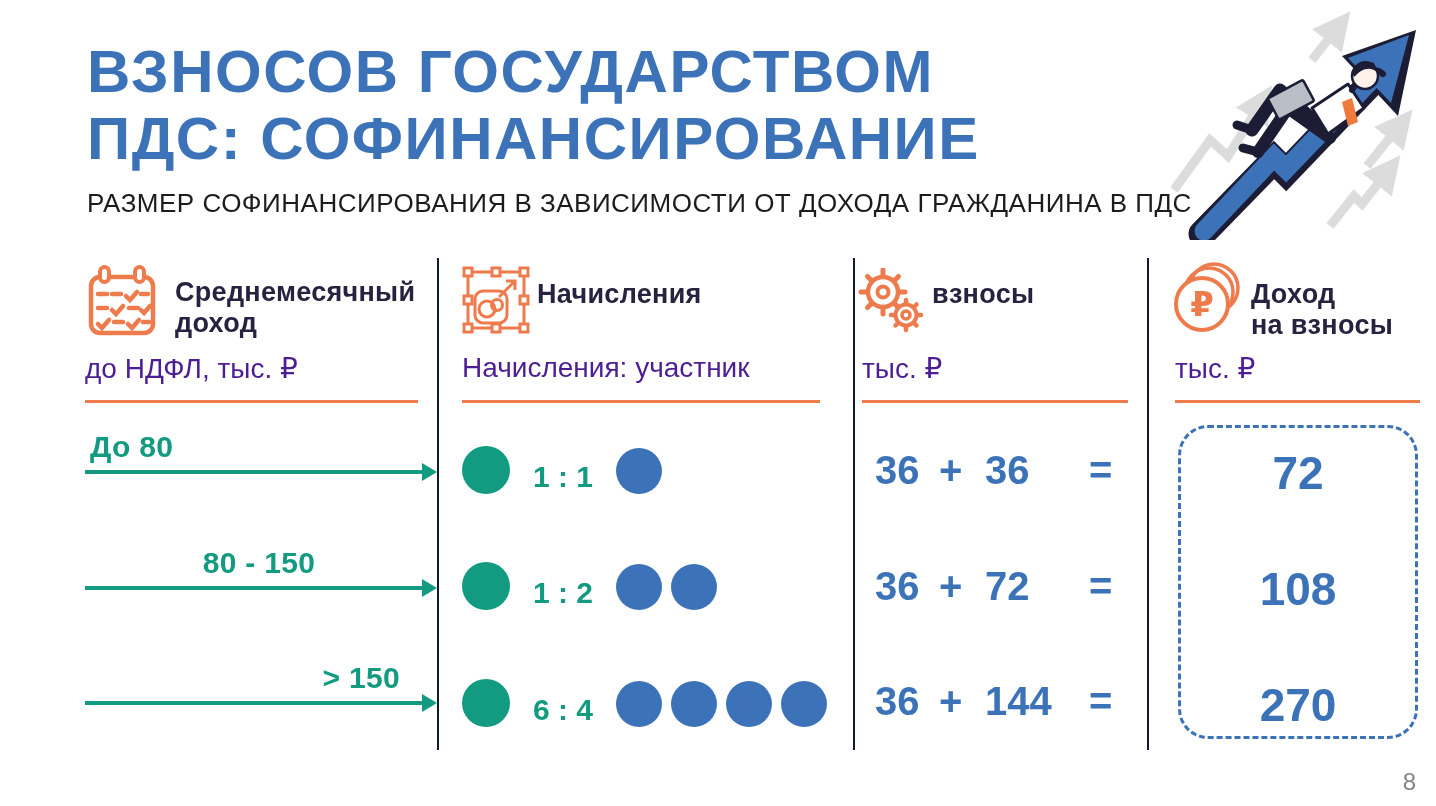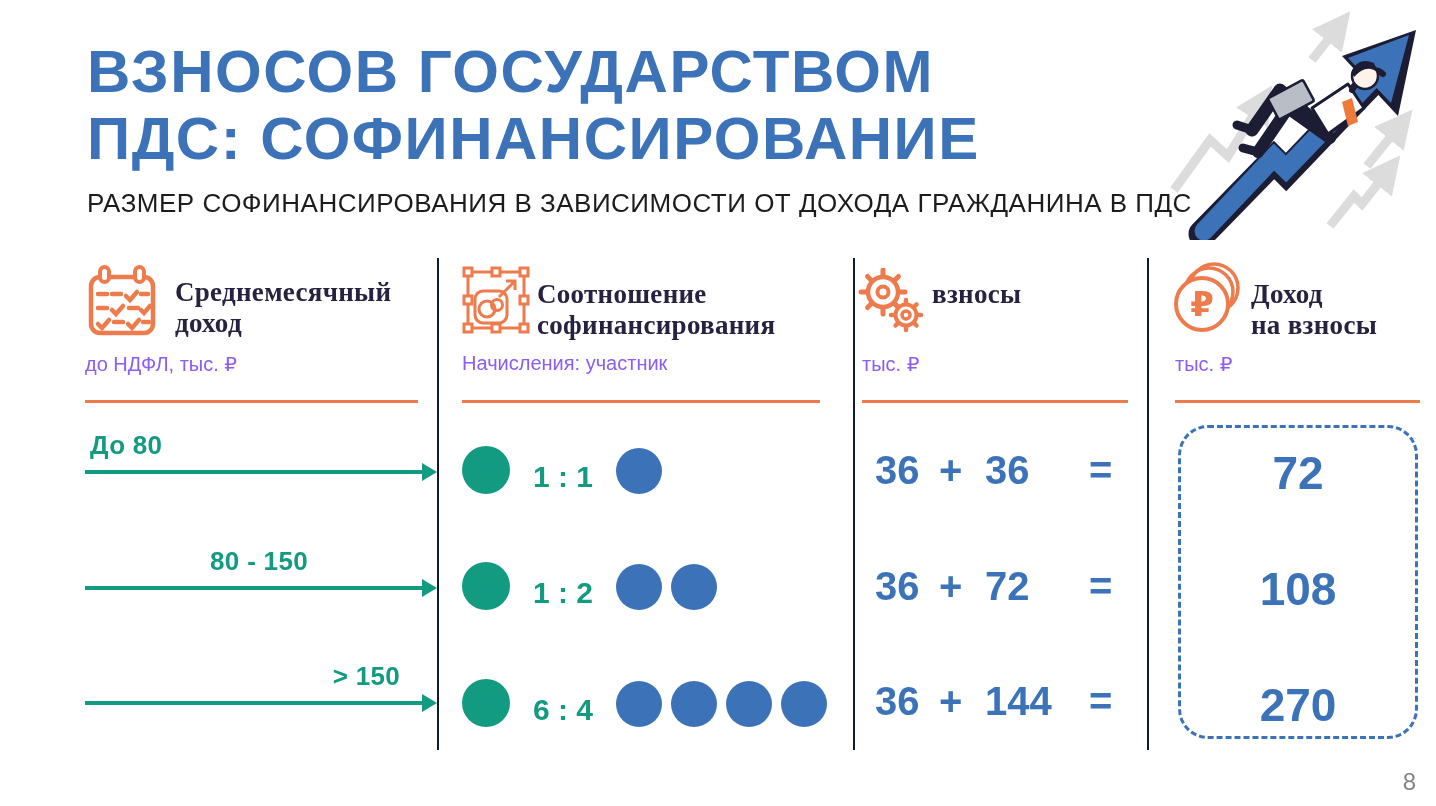--- a/index.html
+++ b/index.html
@@ -14,26 +14,26 @@
   .subtitle{position:absolute;left:87px;top:188px;font-size:26px;letter-spacing:.5px;color:#1c1c1c;text-align:center;}
   .illustration{position:absolute;left:1162px;top:6px;}
   
   .v-sep{position:absolute;top:258px;height:492px;width:2px;background:#121a30;}
   .sep-1{left:437px}.sep-2{left:853px}.sep-3{left:1147px}
   .u-line{position:absolute;top:400px;height:3px;background:#ed7b4c;}
   .u1{left:85px;width:333px}.u2{left:462px;width:358px}.u3{left:862px;width:266px}.u4{left:1175px;width:245px}
   .col-icon{position:absolute;}
   .icon-1{left:86px;top:264px}.icon-2{left:459px;top:261px}.icon-3{left:858px;top:268px}.icon-4{left:1172px;top:261px}
   .col-title{position:absolute;font-size:27px;font-weight:bold;color:#262240;line-height:31px;letter-spacing:.3px;}
-  .col-title span{display:block;font-family:Liberation Serif, serif;}
+  .col-title span{display:block;}
   .t1{left:175px;top:277px}.t2{left:537px;top:279px}.t3{left:932px;top:279px}.t4{left:1251px;top:279px}
-  .col-sub{position:absolute;font-size:20px;color:#8b5cf6;}
+  .col-sub{position:absolute;font-size:28px;color:#4c1d95;}
   .s1{left:85px;top:352px}.s2{left:462px;top:352px}.s3{left:862px;top:352px}.s4{left:1175px;top:352px}
   
-  .range-label{position:absolute;font-size:26px;font-weight:bold;color:#129b80;letter-spacing:.3px;}
+  .range-label{position:absolute;font-size:30px;font-weight:bold;color:#129b80;letter-spacing:.3px;}
   .r1{left:90px;top:430px}
   .r2{left:85px;top:546px;width:348px;text-align:center}
   .r3{left:85px;top:661px;width:315px;text-align:right}
   .income-arrow{position:absolute;left:85px;width:338px;height:4px;background:#129b80;}
   .income-arrow::after{content:"";position:absolute;right:-14px;top:-7px;width:0;height:0;
     border-left:15px solid #129b80;border-top:9px solid transparent;border-bottom:9px solid transparent;}
   .a1{top:470px}.a2{top:586px}.a3{top:701px}
   
   .ratio-row{position:absolute;left:462px;display:flex;align-items:flex-end;}
   .rr1{top:446px}.rr2{top:562px}.rr3{top:679px}
@@ -149,22 +149,21 @@
           <rect x="61" y="7" width="8" height="8"></rect>
         <rect x="5" y="35" width="8" height="8"></rect>
           <rect x="61" y="35" width="8" height="8"></rect>
         <rect x="5" y="63" width="8" height="8"></rect>
           <rect x="33" y="63" width="8" height="8"></rect>
           <rect x="61" y="63" width="8" height="8"></rect>
       </g>
     </g>
   </svg>
   <div class="col-title t2">
-    <span>Соотношение</span>
-    <span>софинансирования</span>
+    <span>Начисления</span>
   </div>
   <div class="col-sub s2">Начисления: участник</div>
   <div class="u-line u2"></div>
 
   <svg class="col-icon icon-3" width="66" height="66" viewBox="0 0 66 66">
     <g stroke="#ed7b4c" fill="none" stroke-linecap="round">
       <g stroke-width="5">
         <path d="M42,24 L47,24"></path>
           <path d="M37,36 L40.5,39.5"></path>
           <path d="M25,41 L25,46"></path>

